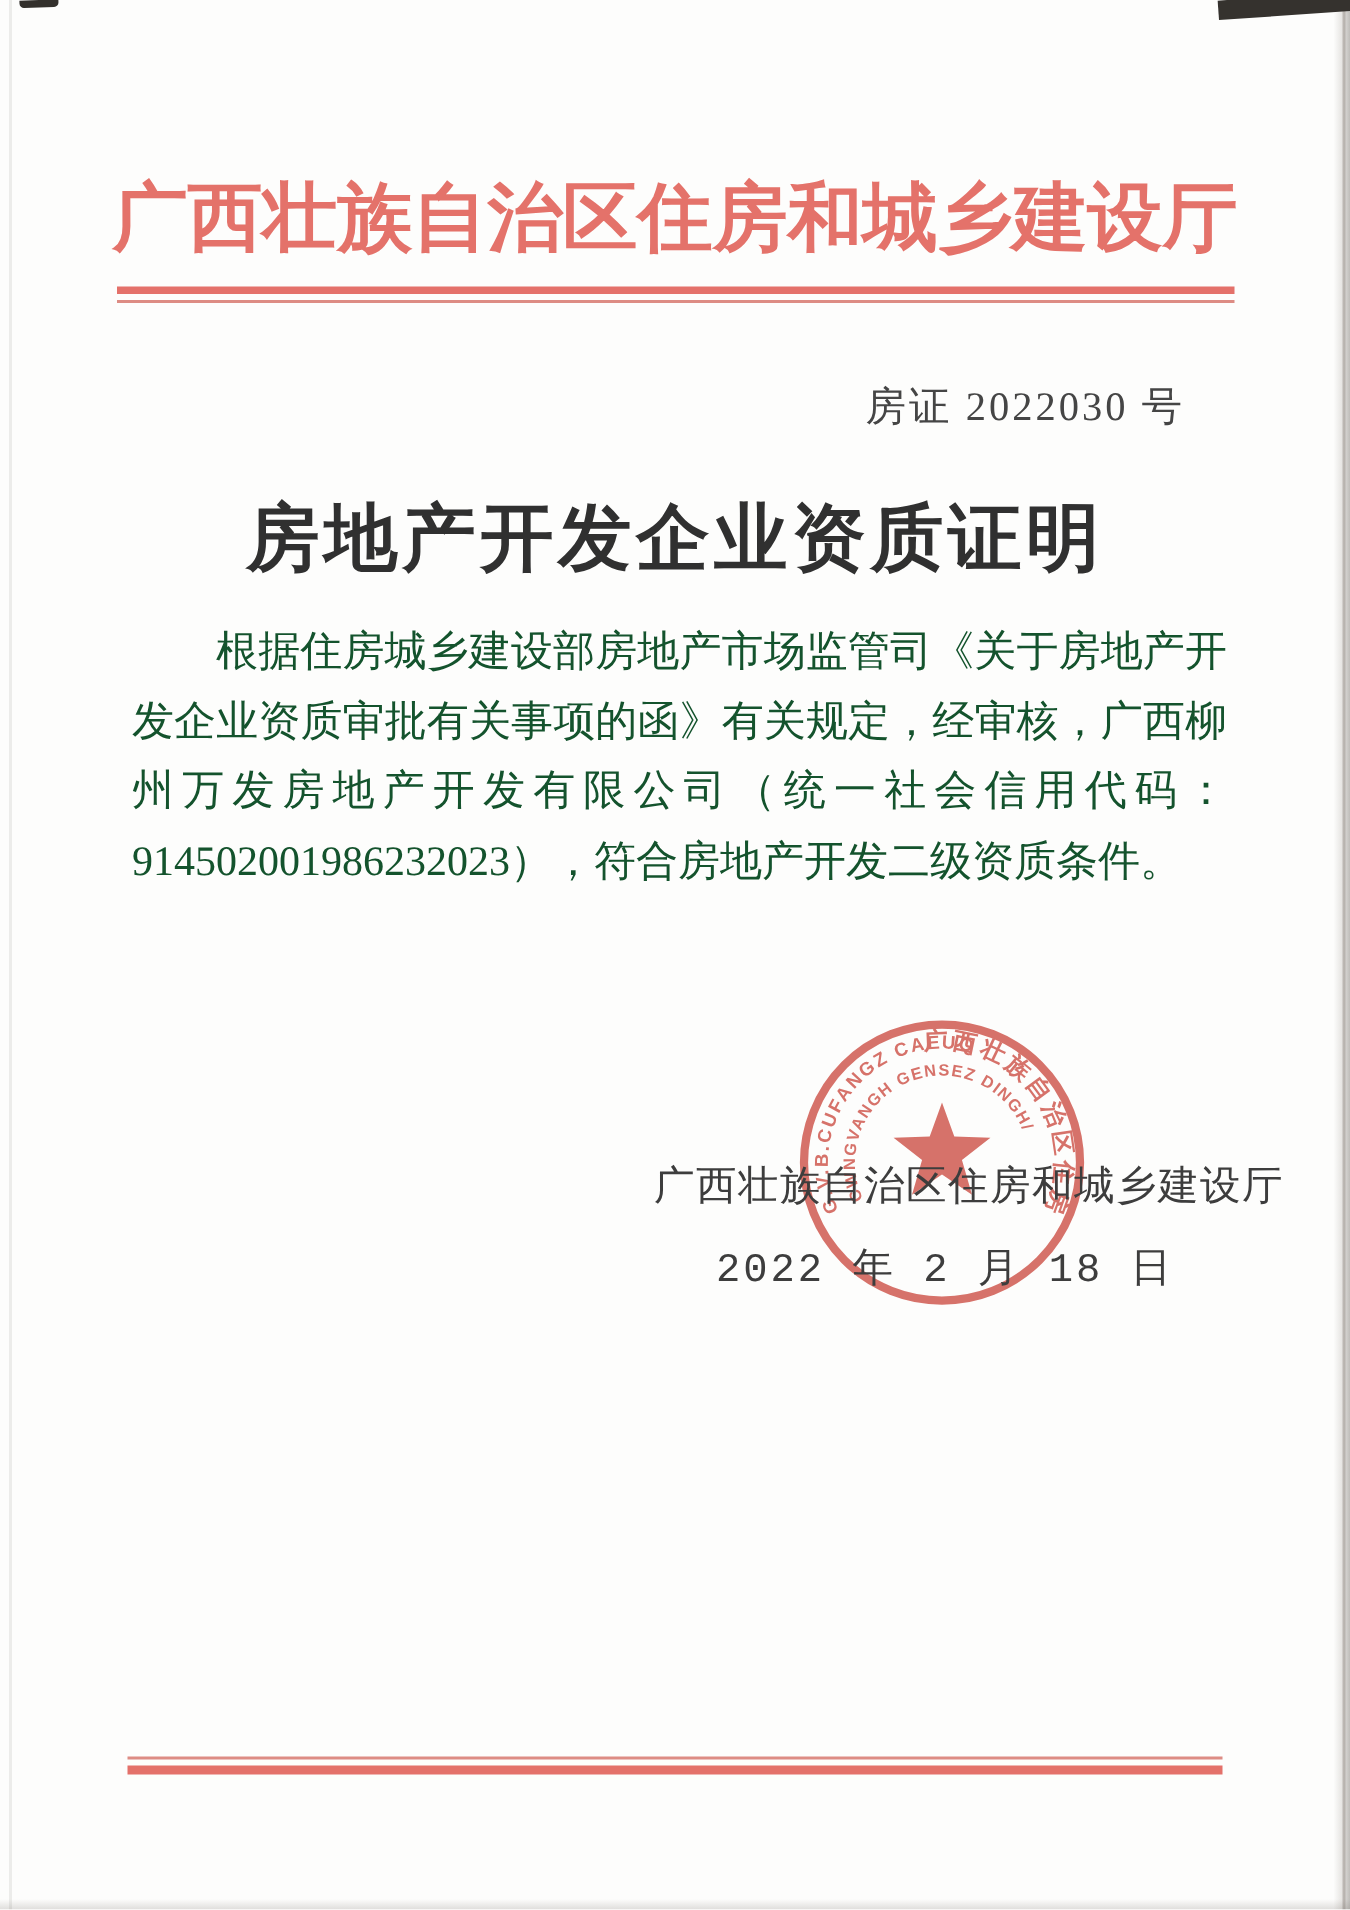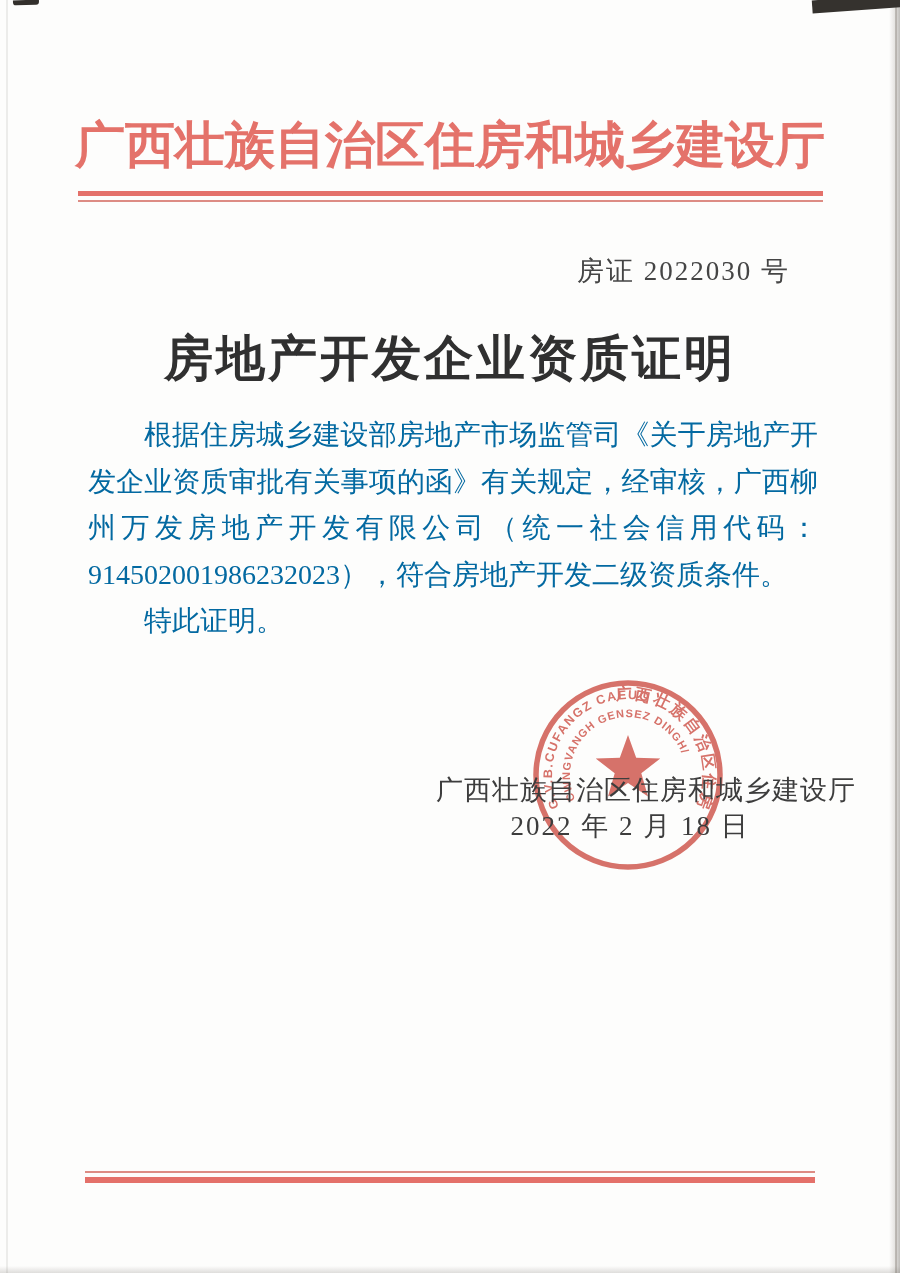--- a/index.html
+++ b/index.html
@@ -58,32 +58,32 @@
     position:absolute;top:314px;left:0;width:100%;
     text-align:center;
     font-size:49px;font-weight:bold;color:#303030;
     letter-spacing:3px;
     margin-top:12px;
   }
 
   
   .body-text{
     position:absolute;top:412px;left:88px;width:730px;
-    font-size:28px;line-height:46.5px;color:#0369a1;
+    font-size:28px;line-height:46.5px;color:#14532d;
     text-align:justify;
   }
   .body-text p{margin:0;text-indent:2em;}
 
   
   .sig-block{
     position:absolute;top:772px;left:436px;width:388px;
     text-align:center;color:#3d3d3d;
   }
   .sig-issuer{font-size:27px;letter-spacing:1px;white-space:nowrap;}
-  .sig-date{font-size:27px;letter-spacing:2px;white-space:nowrap;}
+  .sig-date{font-size:27px;margin-top:19px;letter-spacing:2px;white-space:nowrap;font-family:Liberation Mono, monospace;}
 
   
   .seal{
     position:absolute;left:522px;top:669px;width:212px;height:212px;
     mix-blend-mode:multiply;opacity:0.82;
   }
 
   
   .rule-bot-thin {position:absolute;top:1171px;left:85px;width:730px;height:2px;background:#dd8c84;}
   .rule-bot-thick{position:absolute;top:1177px;left:85px;width:730px;height:6px;background:#e4716a;}
@@ -103,21 +103,20 @@
   <div class="agency-title">广西壮族自治区住房和城乡建设厅</div>
   <div class="rule-top-thick"></div>
   <div class="rule-top-thin"></div>
 
   <div class="doc-number">房证 2022030 号</div>
 
   <div class="cert-title">房地产开发企业资质证明</div>
 
   <div class="body-text">
     <p>根据住房城乡建设部房地产市场监管司《关于房地产开发企业资质审批有关事项的函》有关规定，经审核，广西柳州万发房地产开发有限公司（统一社会信用代码：914502001986232023），符合房地产开发二级资质条件。</p>
-    <p>特此证明。</p>
   </div>
 
   <svg class="seal" viewBox="-106 -106 212 212">
     <g stroke="#d0544a" fill="#d0544a">
       <circle cx="0" cy="0" r="92" fill="none" stroke-width="5.5"></circle>
       <defs>
         <path id="sealArcOuter" d="M -68.9,32.1 A 76,76 0 1 1 68.9,32.1" fill="none"></path>
         <path id="sealArcInner" d="M -47.5,33.3 A 58,58 0 1 1 47.5,33.3" fill="none"></path>
       </defs>
       <text font-size="12.5" letter-spacing="1.5" stroke="none" font-family="Liberation Sans, sans-serif" font-weight="bold">

